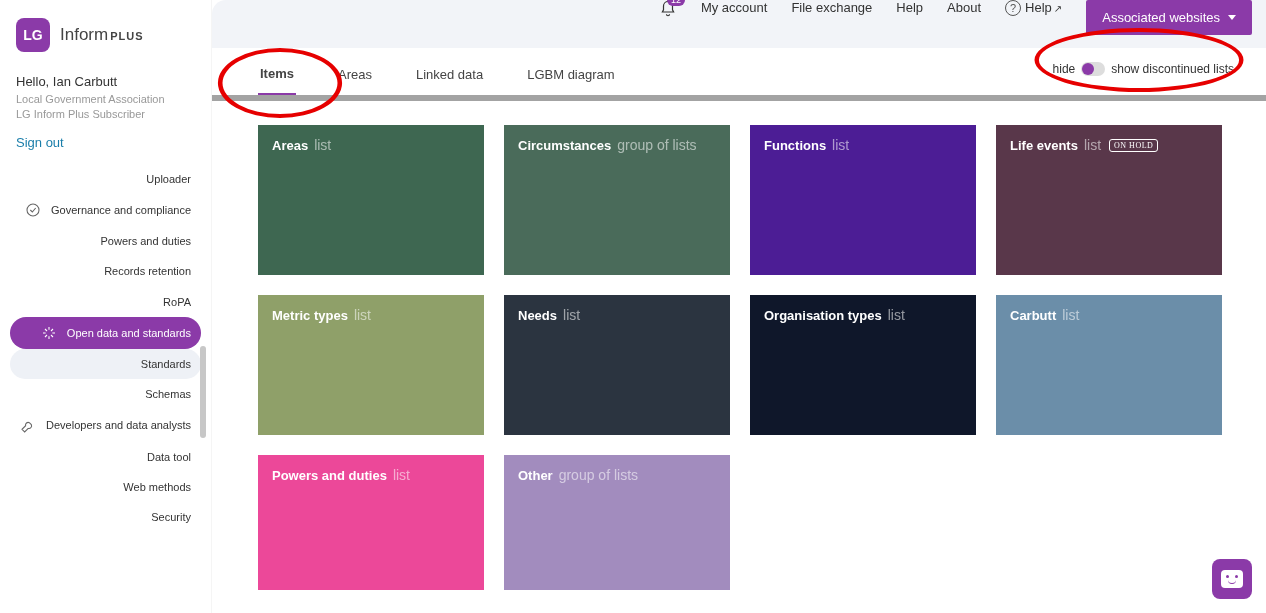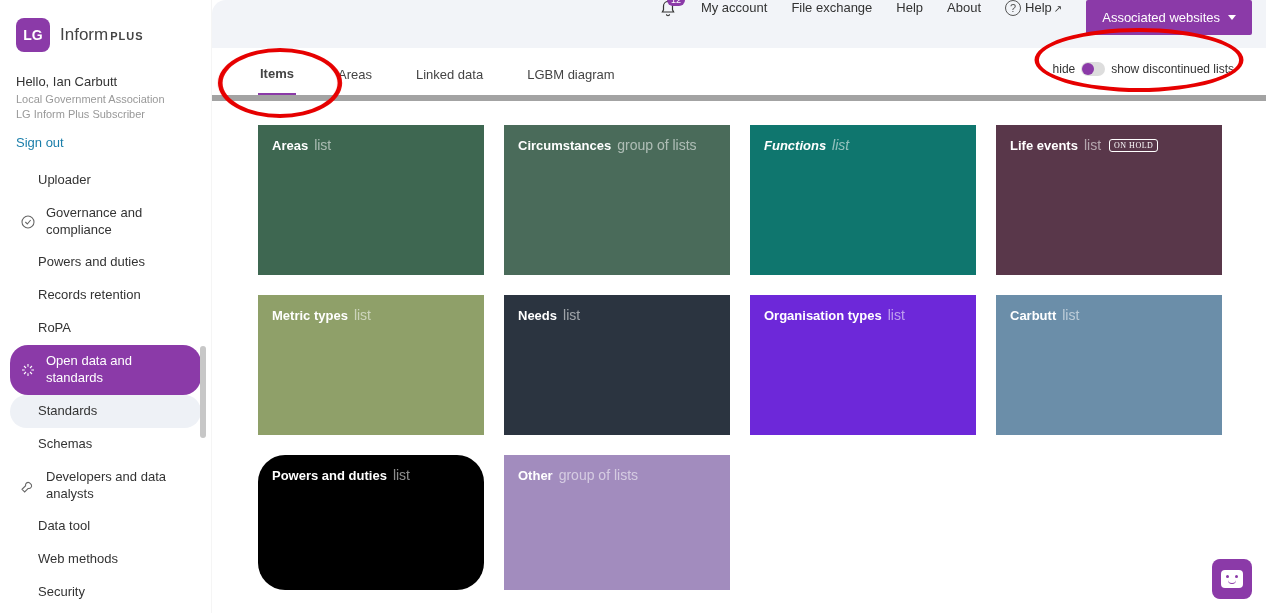--- a/index.html
+++ b/index.html
@@ -36,24 +36,25 @@
   .logo-text { font-size: 17px; color:#444; }
   .logo-plus { font-size:11px; font-weight:700; letter-spacing:1px; color:#444; margin-left:2px; }
   .user-block { padding-left:6px; margin-bottom: 10px; }
   .user-hello { font-size:13px; color:#333; margin-bottom:3px;}
   .user-sub   { font-size:11px; color:#999; line-height:1.4;}
   .signout { color:#1a7eaa; font-size:13px; cursor:pointer; margin-top:12px; display:inline-block;}
   .nav { margin-top:14px; }
   .nav-item {
     display:flex; align-items:center; gap:10px;
     padding: 8px 10px 8px 28px;
-    font-size: 13px; color:#333;
+    font-size: 11px; color:#333;
     cursor:pointer;
     border-radius: 18px;
     line-height:1.3;
+    justify-content:flex-end;
   }
   .nav-item.top { padding-left: 10px; }
   .nav-item.active {
     background: #8b3aa8;
     color: #fff;
     font-weight:500;
   }
   .nav-item.sub-active {
     background: #eef1f6;
   }
@@ -154,27 +155,27 @@
   .onhold {
     display:inline-block; border:1px solid #fff; border-radius:3px;
     font-size:8px; padding:1px 4px; margin-left:8px; vertical-align:2px;
     letter-spacing:.5px;
     font-family:Liberation Serif, serif;
   }
 
   
   .c-areas   { background:#3e6751; }
   .c-circ    { background:#4a6b5a; }
-  .c-func    { background:#0f766e;font-style:italic; }
+  .c-func    { background:#4c1d95; }
   .c-life    { background:#59374a; }
   .c-metric  { background:#8fa069; }
   .c-needs   { background:#2b3440; }
-  .c-orgtype { background:#6d28d9; }
+  .c-orgtype { background:#0f172a; }
   .c-periods { background:#6b8ea9; }
-  .c-pow     { background:#000000;border-radius:27px; }
+  .c-pow     { background:#ec4899; }
   .c-serv    { background:#6b97a2; }
   .c-other   { background:#a28cbe; }
 
   
   .anno {
     position:absolute;
     border: 4px solid #e60000;
     border-radius: 50%;
     pointer-events:none;
     z-index: 50;

